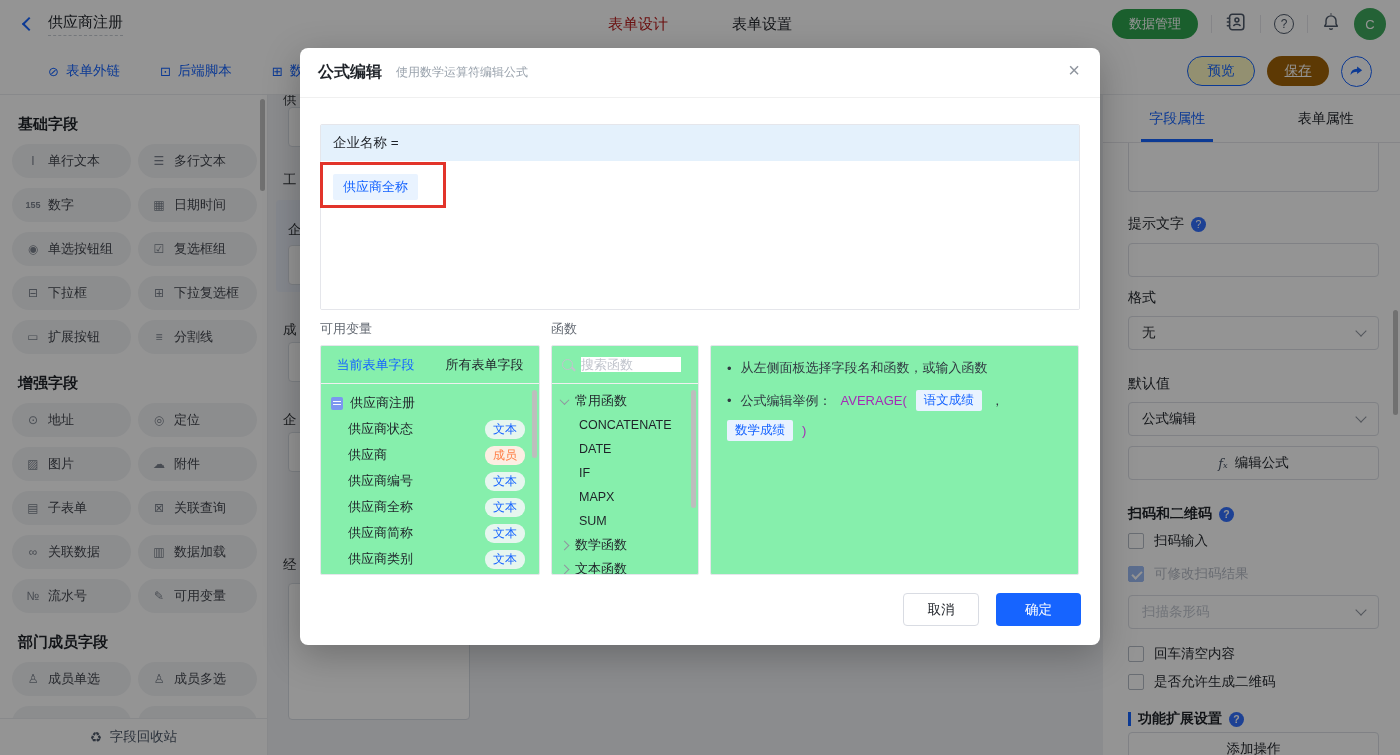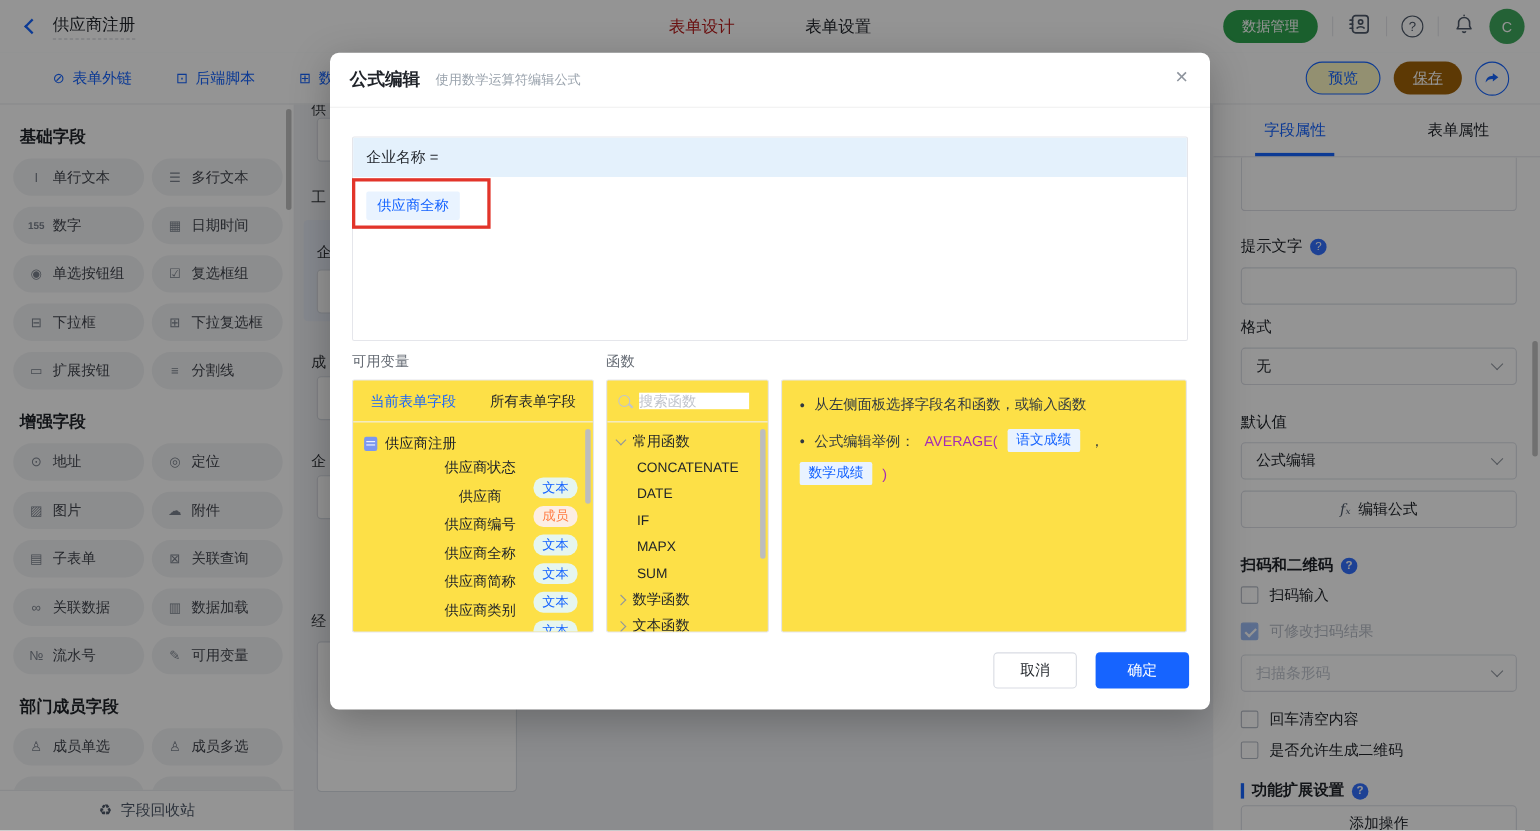--- a/index.html
+++ b/index.html
@@ -79,30 +79,30 @@
   .m-head { height:50px; display:flex; align-items:center; padding:0 18px; border-bottom:1px solid #f0f0f0; }
   .m-title { font-size:16px; font-weight:bold; color:#1f2329; }
   .m-sub { font-size:12px; color:#9aa3ad; margin-left:14px; }
   .m-close { position:absolute; right:20px; top:12px; font-size:20px; color:#8f959e; cursor:pointer; line-height:1; }
   .formula { position:absolute; left:20px; top:76px; width:760px; height:186px; border:1px solid #e5e6eb; border-radius:2px; overflow:hidden; }
   .formula-head { height:36px; background:#e4f1fc; display:flex; align-items:center; padding:0 12px; font-size:13.5px; color:#1f2329; }
   .formula-body { position:relative; height:148px; background:#fff; }
   .chip { position:absolute; left:12px; top:13px; background:#e9f3ff; color:#1664ff; font-size:13px; padding:4px 10px; border-radius:2px; cursor:pointer; }
   .red-annotation { position:absolute; left:20px; top:114px; width:126px; height:46px; border:3px solid #e2342a; z-index:30; pointer-events:none; }
   .sec-label { position:absolute; top:272px; font-size:13px; color:#646a73; }
-  .panel { position:absolute; top:297px; height:230px; border:1px solid #e5e6eb; border-radius:2px; background:#fde047; overflow:hidden; }
+  .panel { position:absolute; top:297px; height:230px; border:1px solid #e5e6eb; border-radius:2px; background:#86efac; overflow:hidden; }
   .vars { left:20px; width:220px; }
   .vars-tabs { height:38px; display:flex; align-items:center; border-bottom:1px solid #f0f0f0; }
   .v-tab { flex:1; text-align:center; font-size:13px; color:#1f2329; cursor:pointer; }
   .v-tab.active { color:#1664ff; }
   .vars-list { padding-top:6px; }
   .tree-root { display:flex; align-items:center; height:26px; padding-left:10px; gap:7px; font-size:13px; color:#1f2329; cursor:pointer; }
   .doc-icon { width:12px; height:13px; background:#7b97f0; border-radius:2px; position:relative; }
   .doc-icon::after { content:''; position:absolute; left:2px; top:4px; right:2px; height:1px; background:rgba(255,255,255,.95); box-shadow:0 3px 0 rgba(255,255,255,.95); }
-  .tree-item { display:flex; align-items:center; height:26px; padding:0 14px 0 27px; font-size:13px; color:#1f2329; cursor:pointer;flex-direction:column; }
+  .tree-item { display:flex; align-items:center; height:26px; padding:0 14px 0 27px; font-size:13px; color:#1f2329; cursor:pointer; }
   .tag { margin-left:auto; font-size:12px; padding:1px 8px; border-radius:9px; background:#e6f6ef; color:#1664ff; }
   .tag.member { background:#fdeee3; color:#ff7d45; }
   .sb { position:absolute; right:2px; width:5px; background:#bdbdbd; border-radius:3px; }
   .funcs { left:251px; width:148px; }
   .func-search { height:38px; display:flex; align-items:center; gap:8px; padding:0 10px; border-bottom:1px solid #f0f0f0; }
   .mag { position:relative; width:11px; height:11px; border:1.6px solid #c0c4cc; border-radius:50%; flex:none; }
   .mag::after { content:''; position:absolute; width:5px; height:1.6px; background:#c0c4cc; transform:rotate(45deg); right:-4px; bottom:-1px; }
   .func-search input { border:none; outline:none; width:100px; font-size:13px; color:#1f2329; font-family:inherit; }
   .func-search input::placeholder { color:#c0c4cc; }
   .func-list { padding-top:5px; font-size:13px; color:#1f2329; }

